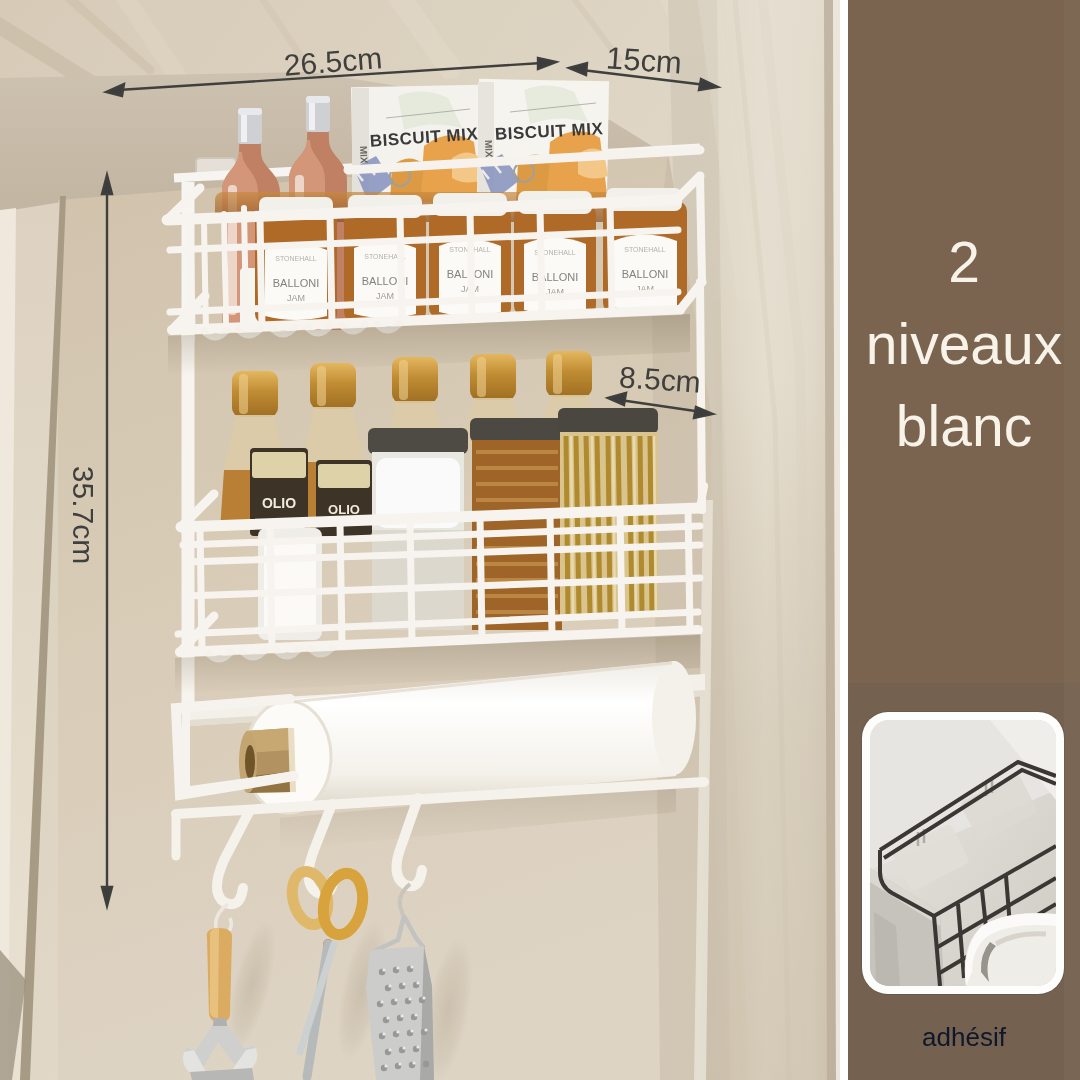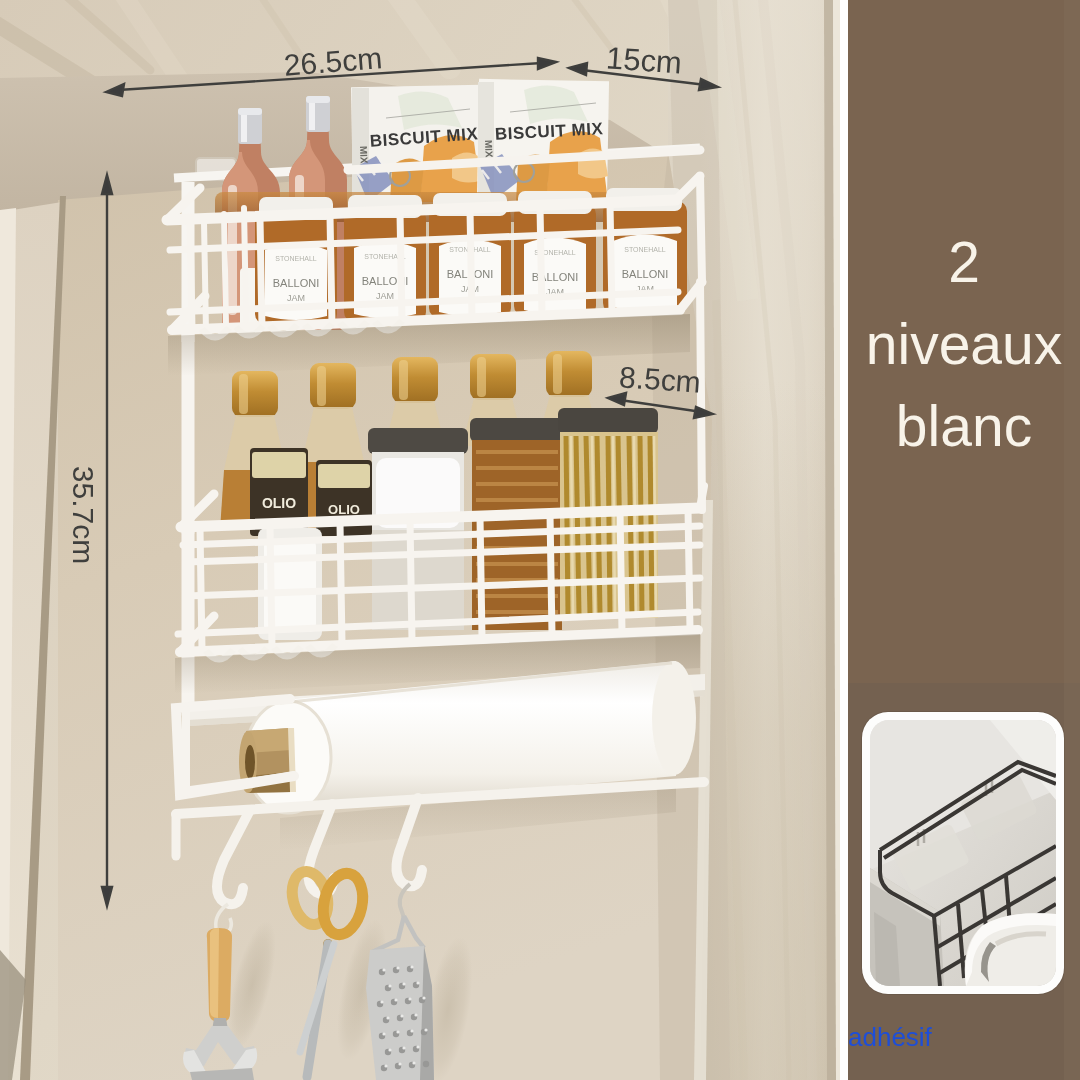--- a/index.html
+++ b/index.html
@@ -3,21 +3,21 @@
 <meta charset="utf-8">
 <style>
 html,body{margin:0;padding:0;background:#fff;}
 #page{position:relative;width:1080px;height:1080px;overflow:hidden;font-family:"Liberation Sans",sans-serif;background:#fff;}
 #photo{position:absolute;left:0;top:0;width:844px;height:1080px;}
 #divider{position:absolute;left:840px;top:0;width:8px;height:1080px;background:#ffffff;}
 #sidebar{position:absolute;left:848px;top:0;width:232px;height:1080px;background:#7a6450;}
 #sbtext{position:absolute;left:848px;top:221px;width:232px;text-align:center;color:#f8f3e9;font-size:57px;line-height:82px;}
 #inset{position:absolute;left:862px;top:712px;width:202px;height:282px;border-radius:26px;background:#fdfdfc;box-shadow:0 0 0 1px rgba(0,0,0,0.08);}
 #insetimg{position:absolute;left:870px;top:720px;width:186px;height:266px;border-radius:19px;overflow:hidden;}
-#adhesif{position:absolute;left:848px;top:1022px;width:232px;color:#1d4ed8;font-size:26px;}
+#adhesif{position:absolute;left:848px;top:1022px;width:232px;text-align:center;color:#0f172a;font-size:26px;}
 </style>
 </head>
 <body>
 <div id="page">
 
 <div id="photo">
 <svg width="844" height="1080" viewBox="0 0 844 1080" xmlns="http://www.w3.org/2000/svg">
 <defs>
 <linearGradient id="wallg" x1="0" y1="0" x2="1" y2="1">
 <stop offset="0" stop-color="#d7cbb8"></stop>

